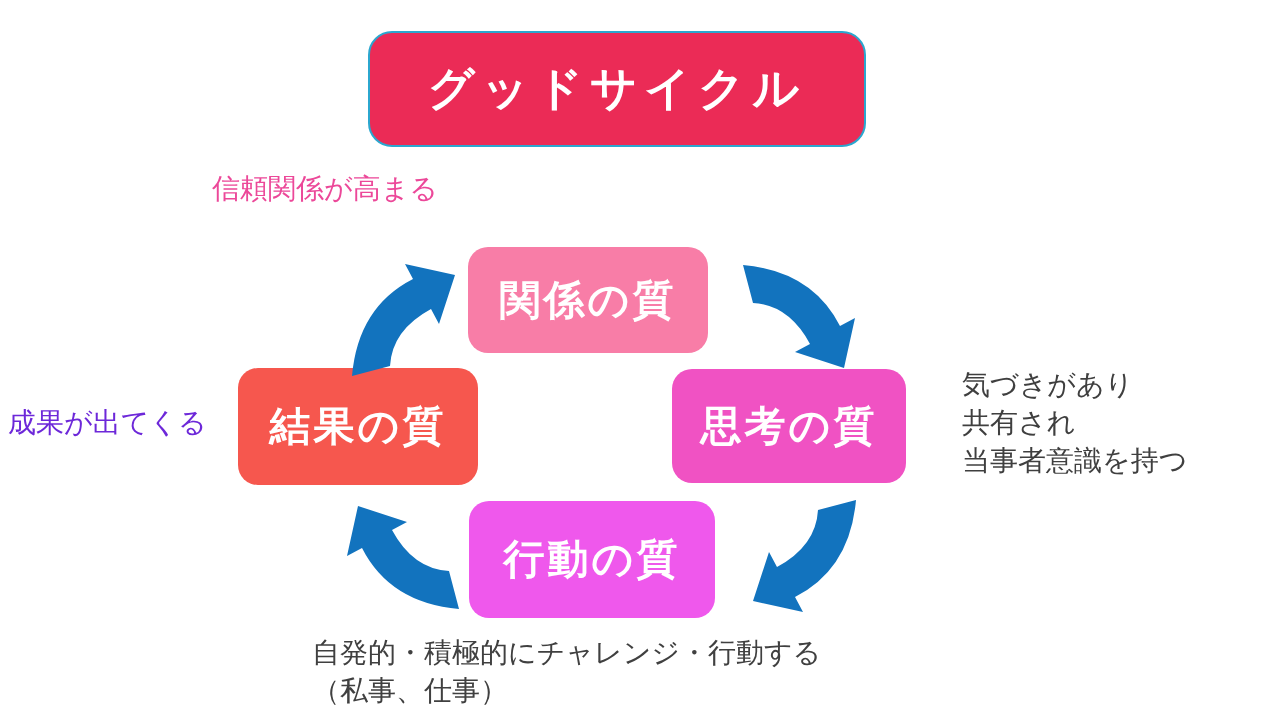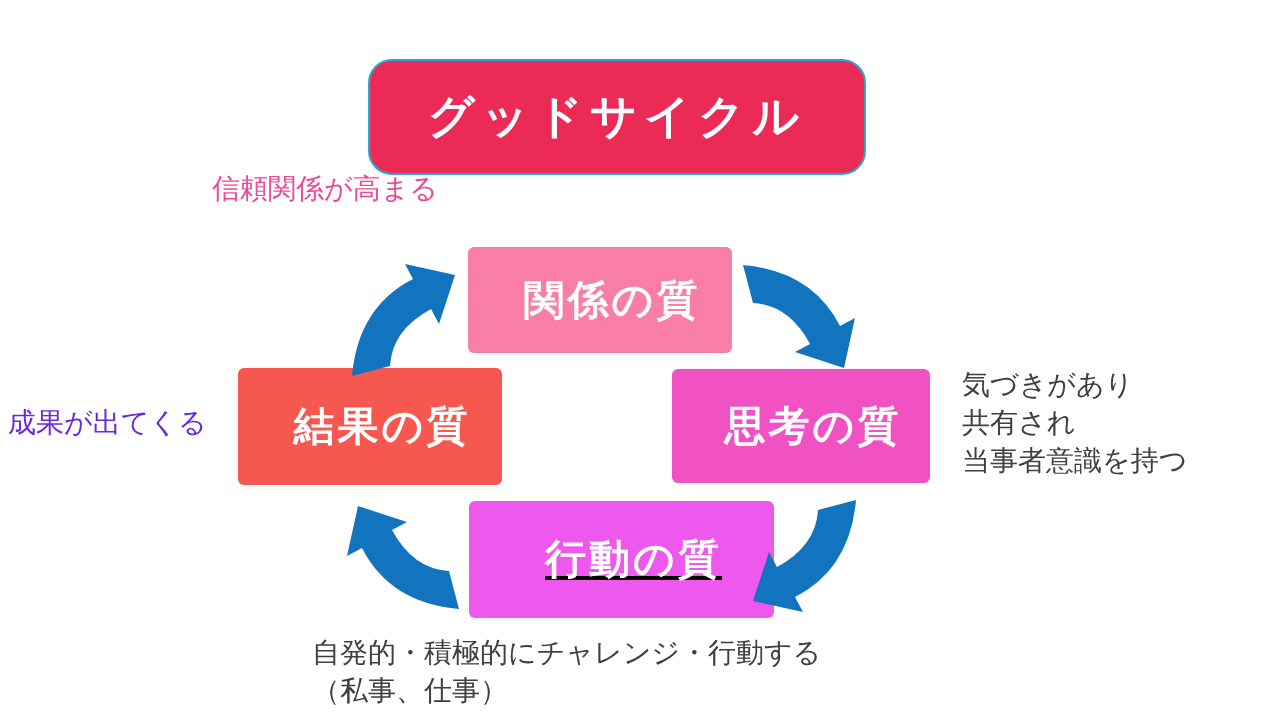--- a/index.html
+++ b/index.html
@@ -3,35 +3,35 @@
 <meta charset="utf-8">
 <style>
   html,body{margin:0;padding:0;background:#ffffff;}
   .canvas{
     position:relative;width:1280px;height:720px;background:#ffffff;overflow:hidden;
     font-family:"Liberation Sans","DejaVu Sans",sans-serif;
   }
   .title-box{
     position:absolute;left:368px;top:31px;width:498px;height:116px;
     border-radius:24px;border:2px solid #2BA7CF;box-sizing:border-box;
-    display:flex;align-items:center;justify-content:center;margin-top:28px;
+    display:flex;align-items:center;justify-content:center;
   }
   .title-box span{
     color:#ffffff;font-size:46px;font-weight:bold;letter-spacing:7px;
   }
   .node{
-    position:absolute;border-radius:6px;
-    display:flex;align-items:center;justify-content:center;padding-left:24px;
+    position:absolute;border-radius:20px;
+    display:flex;align-items:center;justify-content:center;
   }
   .node span{
     color:#ffffff;font-size:41px;font-weight:bold;letter-spacing:3px;
   }
   .node-top{left:468px;top:247px;width:240px;height:106px;}
   .node-right{left:672px;top:369px;width:234px;height:114px;}
-  .node-bottom{left:469px;top:501px;width:281px;height:117px;text-decoration:underline;}
+  .node-bottom{left:469px;top:501px;width:246px;height:117px;}
   .node-left{left:238px;top:368px;width:240px;height:117px;}
   .annotation{
     position:absolute;font-size:28px;color:#3F3F3F;line-height:1.36;
     white-space:pre-line;
   }
   .ann-trust{left:212px;top:170px;}
   .ann-respect{left:711px;top:168px;}
   .ann-awareness{left:962px;top:366px;}
   .ann-results{left:8px;top:404px;}
   .ann-action{left:312px;top:634px;}

